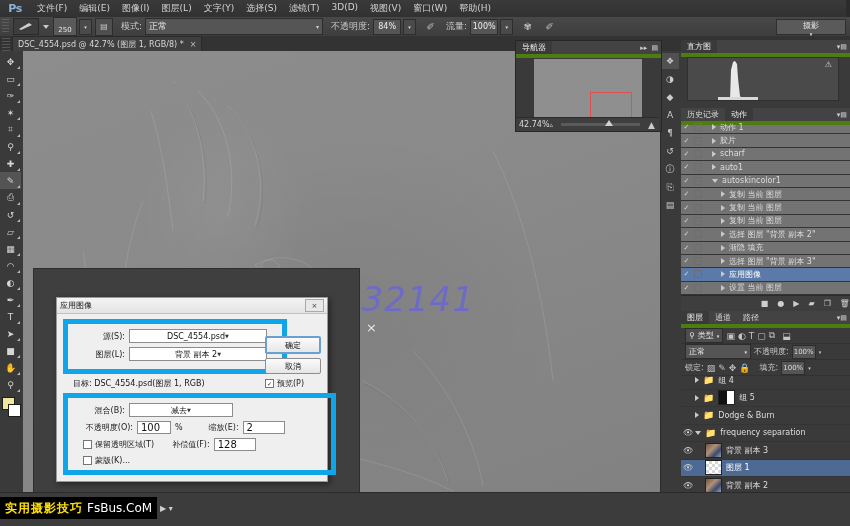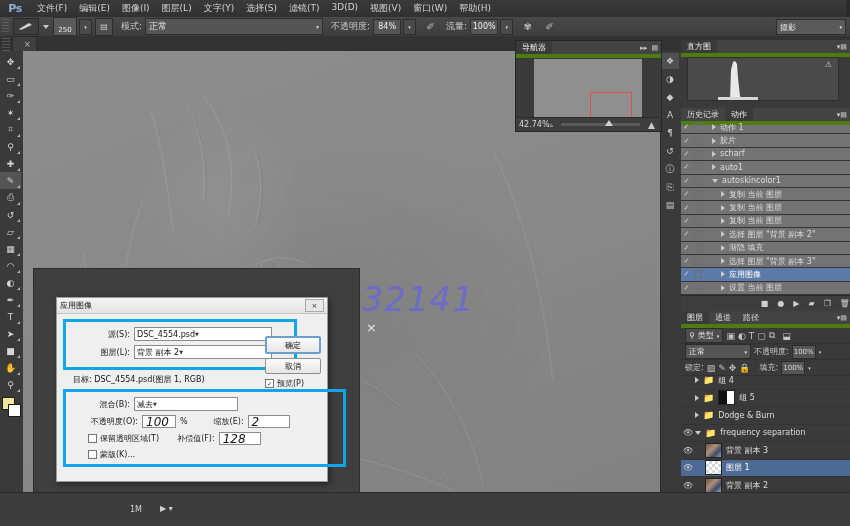--- a/index.html
+++ b/index.html
@@ -42,21 +42,21 @@
      display:flex;align-items:center;padding:0 3px;min-width:170px;justify-content:space-between;}
   .ob-select .arr{font-size:6px;color:#cfcfcf;}
   .ob-field{height:14px;min-width:26px;background:#555;border:1px solid #2d2d2d;color:#eee;
      font-size:8px;display:flex;align-items:center;justify-content:center;}
   .ob-stepper{width:11px;height:14px;background:#4a4a4a;border:1px solid #2d2d2d;margin-left:2px;
      display:flex;align-items:center;justify-content:center;font-size:5px;color:#ddd;}
   .ob-icon{width:15px;height:15px;margin-left:7px;display:flex;align-items:center;
      justify-content:center;color:#b9b9b9;font-size:10px;}
   .workspace-sel{position:absolute;right:6px;top:2px;width:62px;height:14px;background:#5a5a5a;
      border:1px solid #2e2e2e;color:#e6e6e6;font-size:8px;display:flex;align-items:center;
-     justify-content:space-between;padding:0 3px;}
+     justify-content:space-between;padding:0 3px;flex-direction:column;}
 
   
   .tabbar{position:absolute;left:0;top:36px;width:850px;height:15px;background:#333;
      border-bottom:1px solid #262626;display:flex;align-items:flex-end;}
   .tab-grip{width:8px;height:13px;margin:0 2px;background:
      repeating-linear-gradient(to bottom,#5e5e5e 0 1px,transparent 1px 3px);opacity:.8;}
   .doc-tab{height:14px;background:#3f3f3f;border:1px solid #2a2a2a;border-bottom:none;
      display:flex;align-items:center;padding:0 5px;font-size:8px;color:#d8d8d8;}
   .doc-tab .x{margin-left:6px;font-size:8px;color:#bdbdbd;}
 
@@ -155,28 +155,28 @@
      font-size:8px;color:#cfcfcf;}
   .dialog{position:absolute;left:56px;top:297px;width:270px;height:183px;background:#efefef;
      border:1px solid #9a9a9a;color:#1c1c1c;font-size:8px;
      box-shadow:2px 2px 6px rgba(0,0,0,.45);}
   .dlg-title{height:15px;background:linear-gradient(#f4f4f4,#e3e3e3);border-bottom:1px solid #c2c2c2;
      display:flex;align-items:center;justify-content:space-between;padding:0 3px;
      font-size:8px;color:#111;}
   .dlg-close{width:17px;height:11px;border:1px solid #a9a9a9;background:#e8e8e8;font-size:7px;
      display:flex;align-items:center;justify-content:center;color:#333;}
   .dlg-body{position:relative;padding:5px 6px;}
-  .fs{border:3px solid #0ea5e9;padding:5px 16px 4px;margin-bottom:4px;}
+  .fs{border:5px solid #0ea5e9;padding:5px 9px 4px;margin-bottom:4px;}
   .frow{display:flex;align-items:center;margin-bottom:4px;}
   .flabel{width:48px;text-align:right;margin-right:4px;font-size:8px;color:#1a1a1a;}
   .sel-in{height:12px;background:#fff;border:1px solid #8c8c8c;font-size:8px;color:#111;
-     display:flex;align-items:center;justify-content:flex-start;padding:0 2px;}
+     display:flex;align-items:center;justify-content:center;padding:0 2px;}
   .sel-in .ar{font-size:5px;color:#333;}
-  .txt-in{height:11px;background:#fff;border:1px solid #8c8c8c;font-size:12px;color:#111;
-     display:flex;align-items:center;padding:0 3px;font-style:italic;}
+  .txt-in{height:11px;background:#fff;border:1px solid #8c8c8c;font-size:10px;color:#111;
+     display:flex;align-items:center;padding:0 3px;}
   .cbx{width:7px;height:7px;border:1px solid #757575;background:#fff;margin-right:3px;
      display:inline-flex;align-items:center;justify-content:center;font-size:6px;color:#1a1a1a;}
   .dlg-btns{position:absolute;right:6px;top:22px;width:56px;}
   .dbtn{height:14px;background:linear-gradient(#fbfbfb,#e6e6e6);border:1px solid #8e8e8e;
      border-radius:2px;font-size:8px;display:flex;align-items:center;justify-content:center;
      margin-bottom:4px;color:#111;}
   .dbtn.primary{border:2px solid #6b9fd0;}
   .target-line{font-size:8px;margin:1px 0 4px 10px;color:#151515;}
 
   
@@ -238,20 +238,21 @@
     <div class="ob-icon">✐</div>
     <div class="workspace-sel">
       <span>摄影</span>
       <span style="font-size:5px;">▾</span>
     </div>
   </div>
 
   <div class="tabbar">
     <div class="tab-grip"></div>
     <div class="doc-tab">
+      <span>DSC_4554.psd @ 42.7% (图层 1, RGB/8) *</span>
       <span class="x">×</span>
     </div>
   </div>
 
   <div class="toolbox">
     <div id="tools">
         <div class="tool">✥</div>
         <div class="tool">▭</div>
         <div class="tool">✑</div>
         <div class="tool">✶</div>
@@ -660,14 +661,18 @@
       <span>❐</span>
       <span>🗑</span>
     </div>
   </div>
 
   <div class="statusbar">
     <div class="status-text">1M</div>
     <div class="status-arrow">▶ ▾</div>
 
   </div>
+  <div class="sb-banner">
+    <span class="sb-cn">实用摄影技巧</span>
+    <span class="sb-en">FsBus.CoM</span>
+  </div>
 
 </div>
 
 </body></html>

